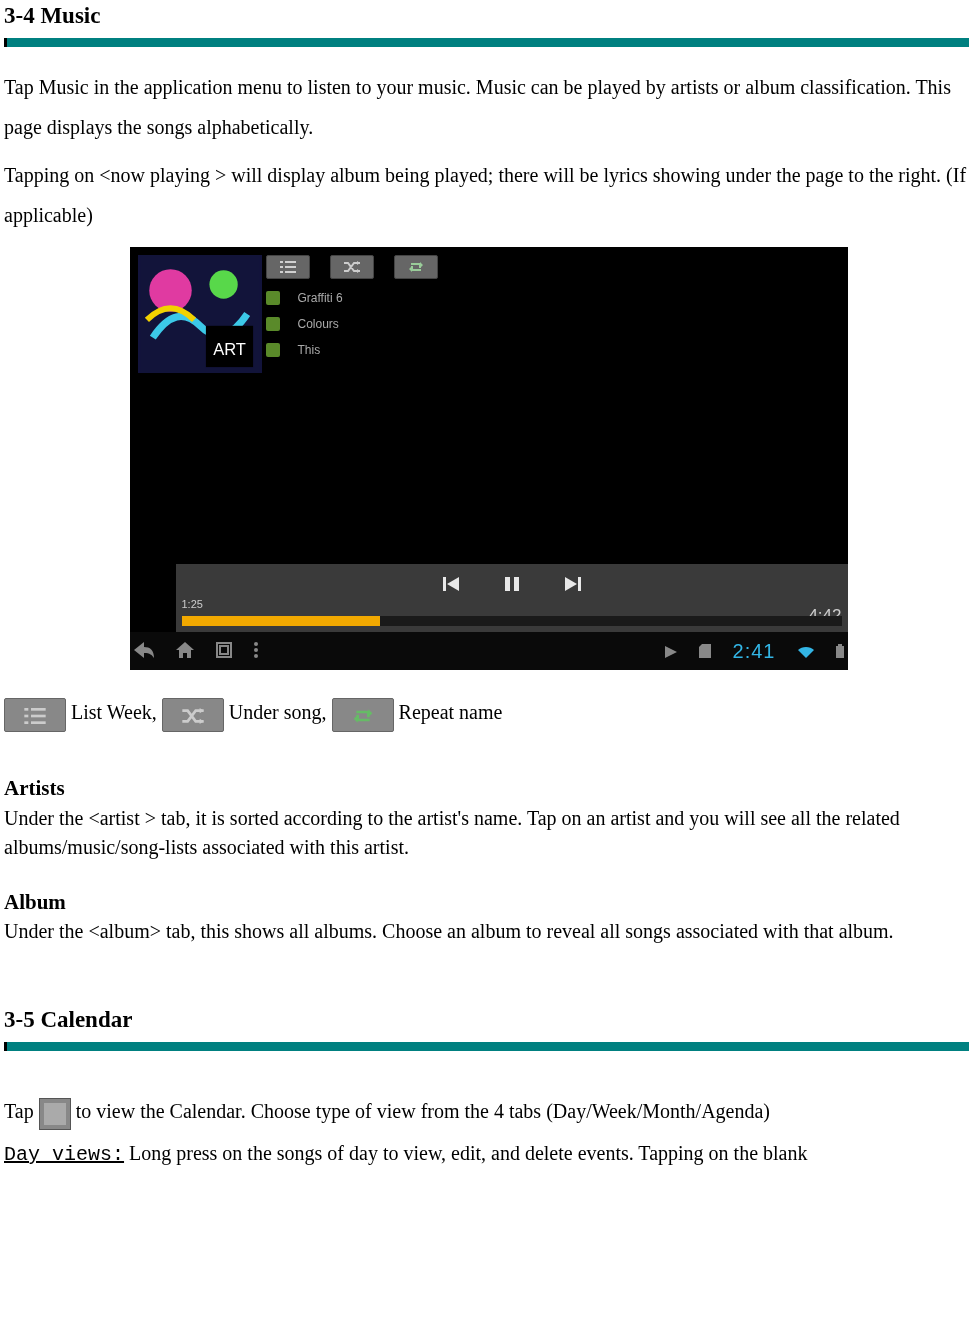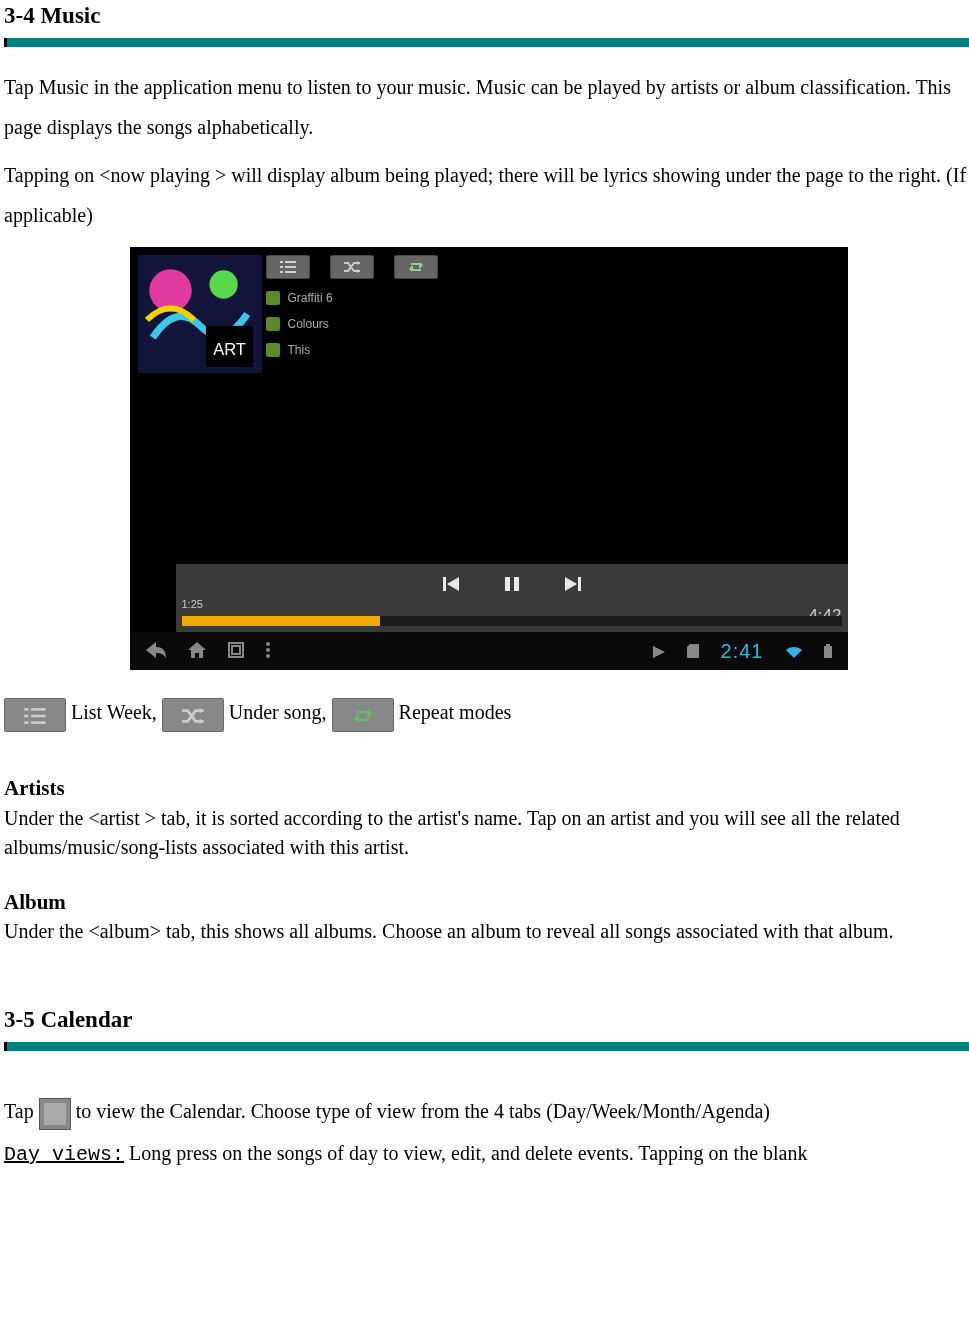--- a/index.html
+++ b/index.html
@@ -69,21 +69,21 @@
       position: absolute;
       left: 136px;
       top: 38px;
       color: #aaa;
       font-family: Arial, sans-serif;
       font-size: 12px;
     }
     .track-item {
       display: flex;
       align-items: center;
-      gap: 8px;
+      gap: 18px;
       height: 26px;
     }
     .track-icon {
       width: 14px;
       height: 14px;
       background: #5a8a2a;
       border-radius: 2px;
     }
     .controls-bar {
       position: absolute;
@@ -136,21 +136,21 @@
     .nav-bar {
       position: absolute;
       left: 0;
       right: 0;
       bottom: 0;
       height: 38px;
       background: #0a0a0a;
       display: flex;
       justify-content: space-between;
       align-items: center;
-      padding: 0 16px;
+      padding: 0 4px;
       box-sizing: border-box;
     }
     .nav-left, .nav-right {
       display: flex;
       gap: 22px;
       align-items: center;
     }
     .nav-right .clock {
       color: #33b5e5;
       font-family: Arial, sans-serif;
@@ -339,21 +339,21 @@
     <svg width="22" height="16" viewBox="0 0 16 12">
         <path d="M0 2 L4 2 L10 10 L16 10 M0 10 L4 10 L10 2 L16 2" stroke="#ccc" stroke-width="2" fill="none"></path>
         <path d="M13 0 L16 2 L13 4 Z M13 8 L16 10 L13 12 Z" fill="#ccc"></path>
       </svg>
   </span><span> Under song, </span>
   <span class="icon-box-inline">
     <svg width="22" height="16" viewBox="0 0 16 12">
         <path d="M3 3 H12 V7 M13 9 H4 V5" stroke="#6b6" stroke-width="2" fill="none"></path>
         <path d="M12 1 L15 4 L12 7 Z M4 11 L1 8 L4 5 Z" fill="#6b6"></path>
       </svg>
-  </span><span> Repeat modes</span>
+  </span><span> Repeat name</span>
 </div>
 
 <div class="subheading">Artists</div>
 <div class="subpara">Under the &lt;artist &gt; tab, it is sorted according to the artist's name. Tap on an artist and you will see all the related albums/music/song-lists associated with this artist.</div>
 
 <div class="subheading">Album</div>
 <div class="subpara">Under the &lt;album&gt; tab, this shows all albums.   Choose an album to reveal all songs associated with that album.</div>
 
 <div class="spacer-lg"></div>
 

